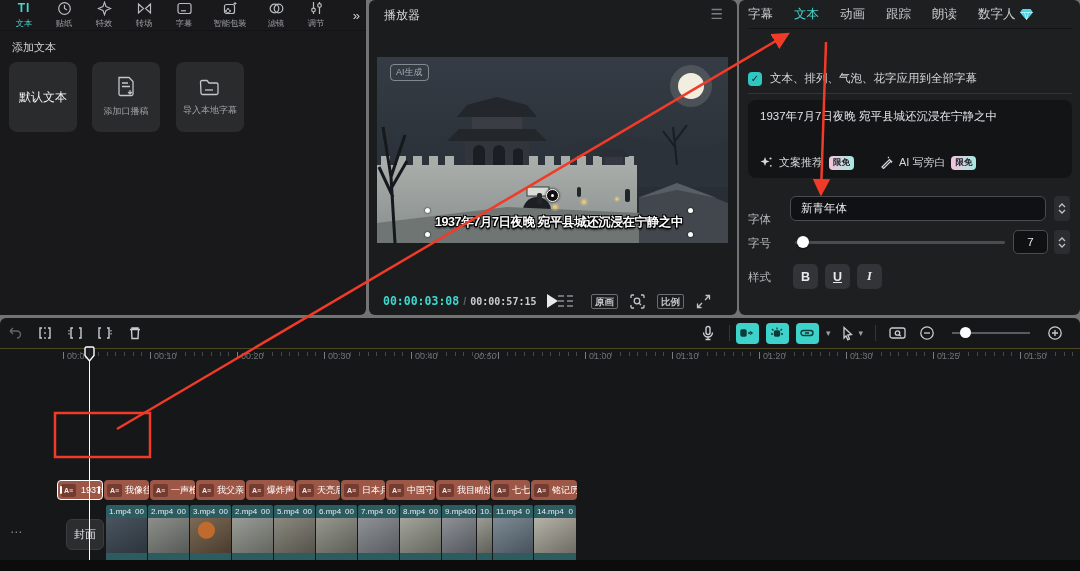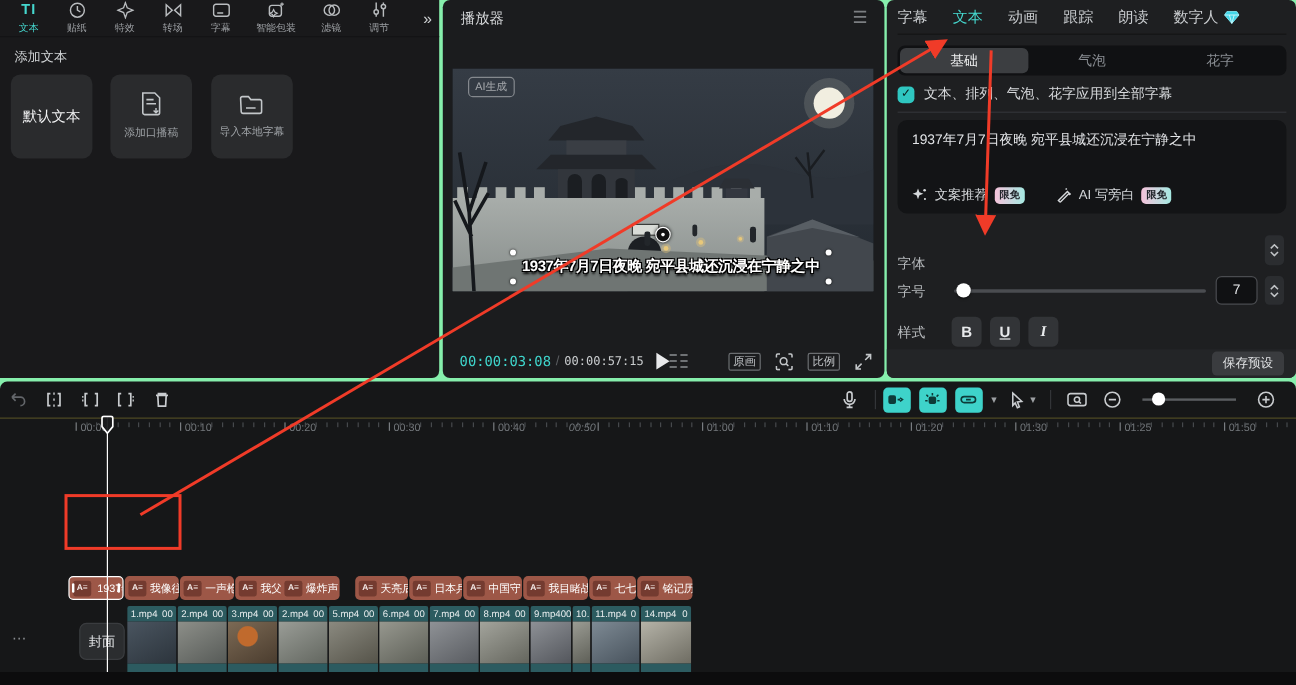--- a/index.html
+++ b/index.html
@@ -1,18 +1,18 @@
 <!DOCTYPE html>
 <html><head>
 <meta charset="utf-8">
 <style>
   * { margin:0; padding:0; box-sizing:border-box; }
   html,body { background:#0c0c0d; }
   body { font-family:"Liberation Sans","DejaVu Sans",sans-serif; }
-  #page { position:relative; width:1080px; height:560px; overflow:hidden; background:#86efac; color:#ddd; }
+  #page { position:relative; width:1080px; height:560px; overflow:hidden; background:#737373; color:#ddd; }
 
   .panel { position:absolute; background:#1b1c1e; border-radius:6px; }
   #left-panel   { left:0;   top:0; width:366px; height:315px; background:#19191b; border-radius:0 0 6px 0; }
   #player-panel { left:369px; top:0; width:368px; height:315px; }
   #right-panel  { left:739px; top:0; width:341px; height:315px; background:#1e1f21; }
   #timeline     { left:0; top:318px; width:1080px; height:253px; background:#161718; border-radius:6px 6px 0 0; }
 
   
   #toolbar { position:absolute; left:0; top:0; width:366px; height:31px; display:flex; align-items:center; padding-left:4px; border-bottom:1px solid #131315; }
   .tb-item { width:40px; display:flex; flex-direction:column; align-items:center; gap:1px; color:#b9bcbf; cursor:pointer; }
@@ -31,21 +31,21 @@
   #player-head { position:absolute; left:15px; top:7px; font-size:12px; color:#d6d8da; }
   #player-menu-icon { position:absolute; right:14px; top:6px; color:#7b7e81; font-size:14px; }
   #canvas { position:absolute; left:8px; top:57px; width:351px; height:186px; background:#20242a; overflow:hidden; }
   #watermark { position:absolute; left:13px; top:7px; font-size:9px; color:rgba(255,255,255,.55); border:1px solid rgba(255,255,255,.4); border-radius:4px; padding:1px 5px; }
   #sub-box { position:absolute; left:50px; top:153px; width:264px; height:25px; display:flex; align-items:center; justify-content:center; }
   #sub-text { font-size:12.5px; font-weight:bold; color:#fff; white-space:nowrap; letter-spacing:-.4px;
     text-shadow:-1px -1px 0 #000,1px -1px 0 #000,-1px 1px 0 #000,1px 1px 0 #000,0 2px 2px #000; }
   .handle { position:absolute; width:5px; height:5px; background:#fff; border-radius:50%; box-shadow:0 0 2px #000; }
   #rotate-handle { position:absolute; left:177px; top:189px; width:13px; height:13px; border:1.5px solid #fff; border-radius:50%; background:#111; box-shadow:0 0 3px #000; }
   #rotate-handle::after { content:""; position:absolute; left:3.5px; top:3.5px; width:3px; height:3px; background:#fff; border-radius:50%; }
-  #player-ctrl { position:absolute; left:0; right:0; top:287px; height:28px; display:flex; align-items:center; }
+  #player-ctrl { position:absolute; left:0; right:16px; top:287px; height:28px; display:flex; align-items:center;font-weight:bold; }
   #time-cur { font-size:11.5px; color:#3fd6cd; font-family:"DejaVu Sans Mono",monospace; margin-left:14px; }
   #time-sep { color:#5c5f62; margin:0 4px; font-size:11px; }
   #time-total { font-size:10px; color:#c9ccce; font-family:"DejaVu Sans Mono",monospace; }
   #filmstrip-icon { margin-left:22px; display:flex; gap:3px; }
   #filmstrip-icon i { display:block; width:6px; height:13px;
      background:linear-gradient(#6f7275 2px,transparent 2px); background-size:6px 5px; }
   #play-btn { position:absolute; left:178px; top:7px; width:0; height:0; border-left:11px solid #e9eaec; border-top:7px solid transparent; border-bottom:7px solid transparent; }
   .mini-badge { font-size:9.5px; color:#c3c6c9; border:1px solid #6b6e71; border-radius:2px; padding:0 3px; line-height:13px; }
   #ctrl-right { position:absolute; right:10px; top:7px; display:flex; align-items:center; gap:12px; }
 
@@ -354,25 +354,20 @@
         <div class="insp-tab">
           <span>数字人</span>
           <span>
             <svg width="13" height="11" viewBox="0 0 13 11">
               <path d="M2.5 0.5 h8 L12.5 3.5 L6.5 10.5 L0.5 3.5 Z" fill="#43d6e8" stroke="#7ee7f2" stroke-width="0.8"></path>
               <path d="M0.5 3.5 h12 M4.5 3.5 L6.5 10.5 L8.5 3.5" stroke="#d9f8fc" stroke-width="0.7" fill="none"></path>
             </svg>
           </span>
         </div>
       </div>
-    <div id="sub-tabs">
-        <div class="sub-tab sel">基础</div>
-        <div class="sub-tab">气泡</div>
-        <div class="sub-tab">花字</div>
-      </div>
 
     <div id="apply-row">
       <span id="apply-check">✓</span>
       <span id="apply-label">文本、排列、气泡、花字应用到全部字幕</span>
     </div>
     <div id="insp-divider"></div>
 
     <div id="text-box">
       <div id="text-value">1937年7月7日夜晚 宛平县城还沉浸在宁静之中</div>
       <div id="text-actions">
@@ -386,20 +381,23 @@
         <span class="gap14"></span>
         <svg width="13" height="13" viewBox="0 0 13 13" fill="none" stroke="#d5d8db" stroke-width="1.2">
           <path d="M2 11 L9.5 3.5 L11 5 L3.5 12.5 Z M8 2 l1-1 M11 6.5 l1.2-1.2"></path>
         </svg>
         <span class="act-lb">AI 写旁白</span>
         <span class="free-badge">限免</span>
       </div>
     </div>
 
     <div class="insp-row-label" style="top:212px;">字体</div>
+    <div id="font-select">
+        <span>新青年体</span>
+      </div>
     <div class="stepper" style="left:315px; top:196px;">
       <svg width="8" height="5" viewBox="0 0 8 5" fill="none" stroke="#c0c3c6" stroke-width="1.3">
           <path d="M1 4 L4 1 L7 4"></path>
         </svg>
       <svg width="8" height="5" viewBox="0 0 8 5" fill="none" stroke="#c0c3c6" stroke-width="1.3">
           <path d="M1 1 L4 4 L7 1"></path>
         </svg>
     </div>
 
     <div class="insp-row-label" style="top:236px;">字号</div>
@@ -419,23 +417,20 @@
     <div class="style-btn" style="left:54px;" id="btn-bold">
         <span>B</span>
       </div>
     <div class="style-btn" style="left:86px;" id="btn-underline">
         <span>U</span>
       </div>
     <div class="style-btn" style="left:118px;" id="btn-italic">
         <span>I</span>
       </div>
 
-    <div id="insp-footer">
-      <div id="save-preset">保存预设</div>
-    </div>
   </div>
 
   <div id="timeline" class="panel">
     <div id="tl-toolbar">
       <span class="tlb-ic dim">
         <svg width="16" height="16" viewBox="0 0 16 16" fill="none" stroke="currentColor" stroke-width="1.4">
             <path d="M3 6 h7 a3.5 3.5 0 0 1 0 7 M3 6 l3-3 M3 6 l3 3"></path>
           </svg>
       </span>
       <span class="tlb-ic">
@@ -666,21 +661,21 @@
             <span class="tc-lb">我像往</span>
           </div>
           <div class="text-clip" style="left: 150px; width: 45px;">
             <span class="tc-chip">A≡</span>
             <span class="tc-lb">一声枪</span>
           </div>
           <div class="text-clip" style="left: 196px; width: 49px;">
             <span class="tc-chip">A≡</span>
             <span class="tc-lb">我父亲</span>
           </div>
-          <div class="text-clip" style="left: 234px; width: 49px;">
+          <div class="text-clip" style="left: 246px; width: 49px;">
             <span class="tc-chip">A≡</span>
             <span class="tc-lb">爆炸声</span>
           </div>
           <div class="text-clip" style="left: 296px; width: 44px;">
             <span class="tc-chip">A≡</span>
             <span class="tc-lb">天亮后</span>
           </div>
           <div class="text-clip" style="left: 341px; width: 44px;">
             <span class="tc-chip">A≡</span>
             <span class="tc-lb">日本兵</span>

